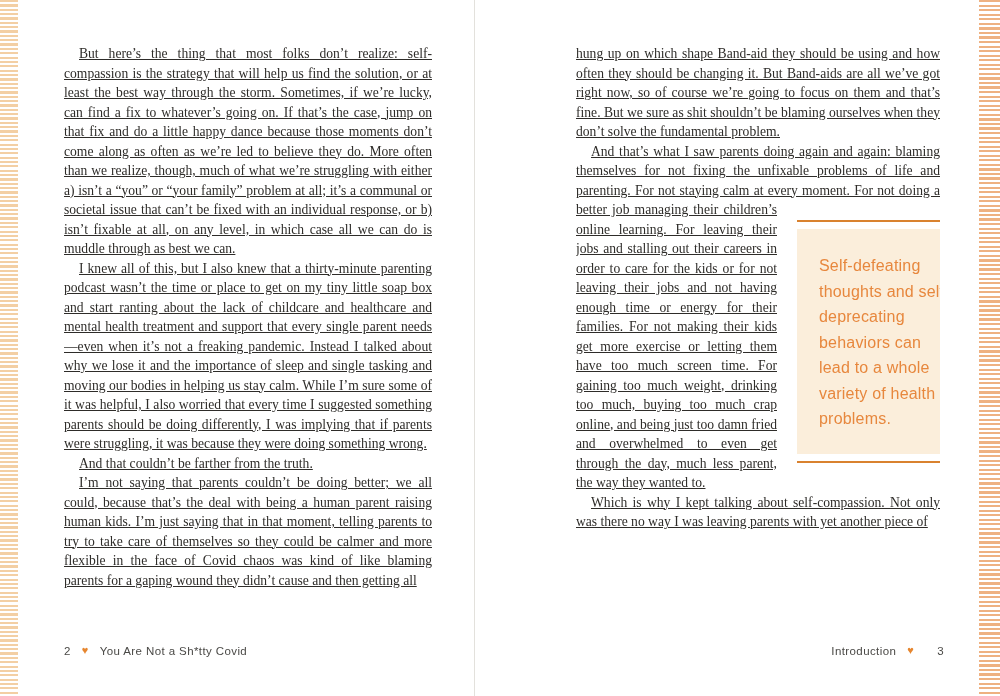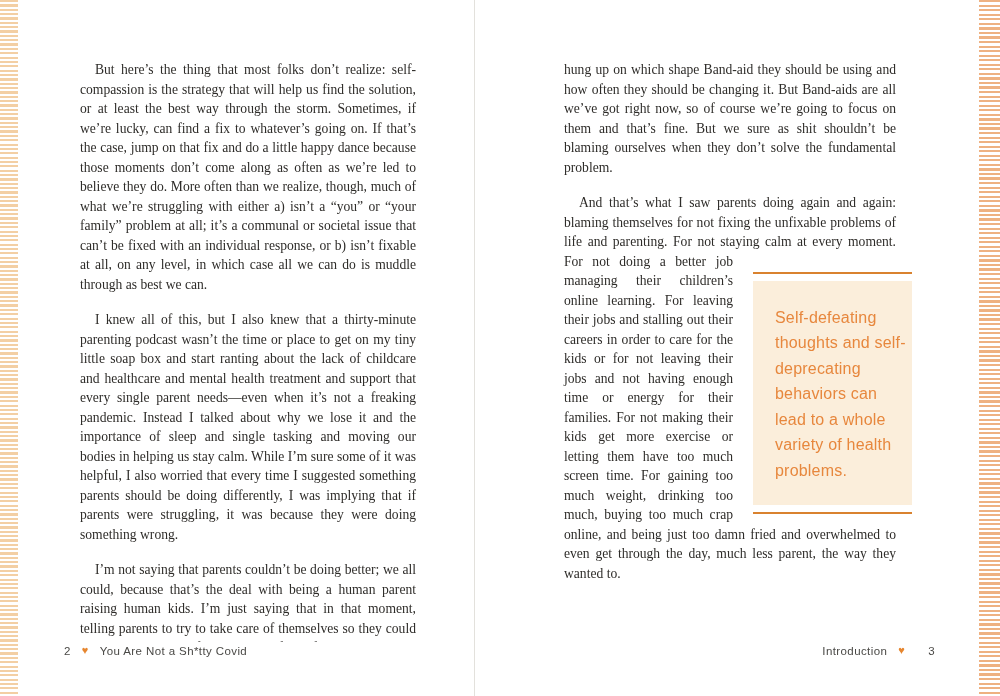--- a/index.html
+++ b/index.html
@@ -30,22 +30,22 @@
   
   .page {
     position: absolute; top: 44px;
     font-size: 13.6px; line-height: 19.5px;
     color: #2e2c29;
     text-align: justify;
     hyphens: auto; -webkit-hyphens: auto;
     height: 598px; overflow: hidden;
   }
   .page-left  { left: 64px;  width: 368px; }
-  .page-right { left: 548px; width: 364px; }
-  .page p { margin: 16px; }
+  .page-right { left: 576px; width: 364px; }
+  .page p { margin: 0; text-decoration: underline; }
   .page p.indent { text-indent: 15px; }
 
   
   .pq-float {
     float: right; width: 170px;
     margin: 0 -27px 24px 20px;
     position: relative; top: 20px;
     display: block;
   }
   .pq-rule { display: block; height: 2px; background: #d9822f; }
@@ -62,48 +62,50 @@
   
   .footer {
     position: absolute; top: 645px;
     font-family: "Liberation Sans", sans-serif;
     font-size: 11.5px; letter-spacing: 0.4px;
     color: #4a4946;
     display: flex; align-items: center; gap: 11px;
     white-space: nowrap;
   }
   .footer-left  { left: 64px; }
-  .footer-right { right: 65px; }
+  .footer-right { right: 56px; }
   .heart { color: #e6862f; font-size: 11px; line-height: 1; position: relative; top: -1px; }
   .footer-right .pagenum { margin-left: 12px; }
 </style>
 </head>
 <body>
 
 <div class="spread">
 
   <div class="stripe-band left"></div>
   <div class="stripe-band right"></div>
   <div class="gutter"></div>
 
   <div class="page page-left">
     <p class="indent">But here’s the thing that most folks don’t realize: self-compassion is the strategy that will help us find the solution, or at least the best way through the storm. Sometimes, if we’re lucky, can find a fix to whatever’s going on. If that’s the case, jump on that fix and do a little happy dance because those moments don’t come along as often as we’re led to believe they do. More often than we realize, though, much of what we’re struggling with either a) isn’t a “you” or “your family” problem at all; it’s a communal or societal issue that can’t be fixed with an individual response, or b) isn’t fixable at all, on any level, in which case all we can do is muddle through as best we can.</p>
     <p class="indent">I knew all of this, but I also knew that a thirty-minute parenting podcast wasn’t the time or place to get on my tiny little soap box and start ranting about the lack of childcare and healthcare and mental health treatment and support that every single parent needs—even when it’s not a freaking pandemic. Instead I talked about why we lose it and the importance of sleep and single tasking and moving our bodies in helping us stay calm. While I’m sure some of it was helpful, I also worried that every time I suggested something parents should be doing differently, I was implying that if parents were struggling, it was because they were doing something wrong.</p>
+    <p class="indent">And that couldn’t be farther from the truth.</p>
     <p class="indent">I’m not saying that parents couldn’t be doing better; we all could, because that’s the deal with being a human parent raising human kids. I’m just saying that in that moment, telling parents to try to take care of themselves so they could be calmer and more flexible in the face of Covid chaos was kind of like blaming parents for a gaping wound they didn’t cause and then getting all</p>
   </div>
 
   <div class="page page-right">
     <p>hung up on which shape Band-aid they should be using and how often they should be changing it. But Band-aids are all we’ve got right now, so of course we’re going to focus on them and that’s fine. But we sure as shit shouldn’t be blaming ourselves when they don’t solve the fundamental problem.</p>
     <p class="indent"><span>And that’s what I saw parents doing again and again: blaming themselves for not fixing the unfixable problems of life and parenting. For not staying calm at every </span><span class="pq-float">
           <span class="pq-rule"></span>
           <span class="pq-box">
             <span class="pq-text">Self-defeating thoughts and self-deprecating behaviors can lead to a whole variety of health problems.</span>
           </span>
           <span class="pq-rule"></span>
         </span><span>moment. For not doing a better job managing their children’s online learning. For leaving their jobs and stalling out their careers in order to care for the kids or for not leaving their jobs and not having enough time or energy for their families. For not making their kids get more exercise or letting them have too much screen time. For gaining too much weight, drinking too much, buying too much crap online, and being just too damn fried and overwhelmed to even get through the day, much less parent, the way they wanted to.</span></p>
+    <p class="indent">Which is why I kept talking about self-compassion. Not only was there no way I was leaving parents with yet another piece of</p>
   </div>
 
   <div class="footer footer-left">
     <span class="pagenum">2</span>
     <span class="heart">♥</span>
     <span>You Are Not a Sh*tty Covid</span>
   </div>
 
   <div class="footer footer-right">
     <span>Introduction</span>

